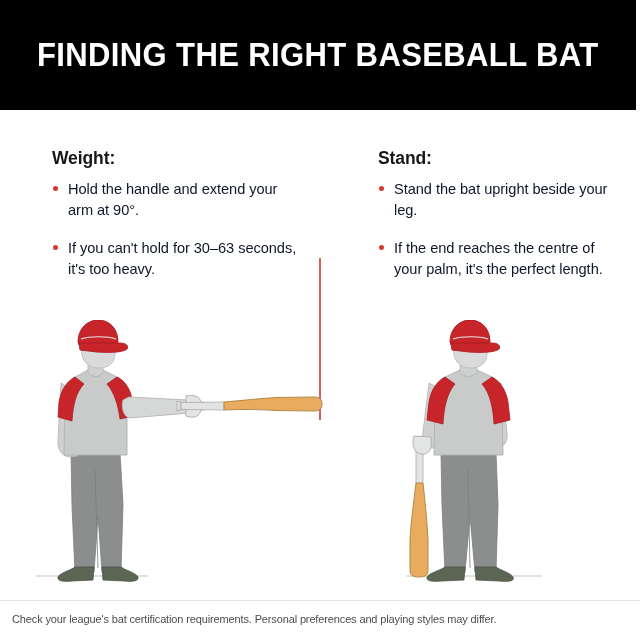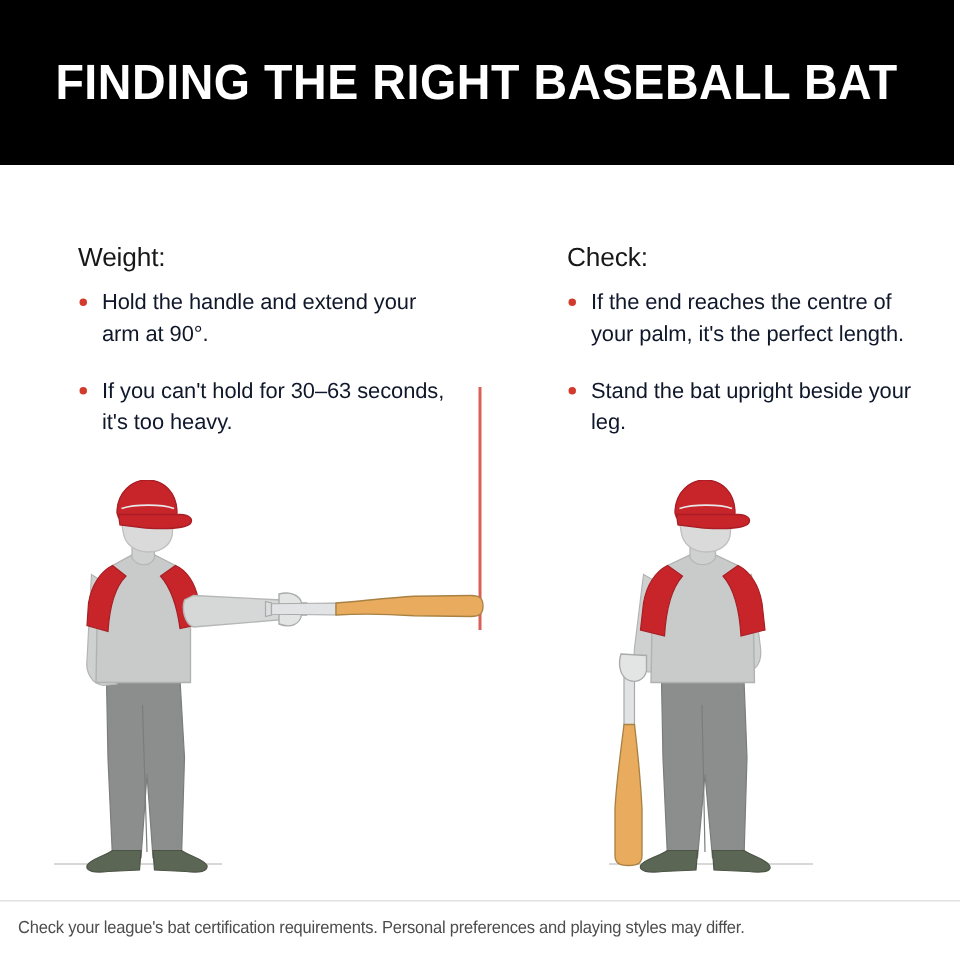--- a/index.html
+++ b/index.html
@@ -54,24 +54,24 @@
   }
   .col {
     position: absolute;
     top: 0;
   }
   .col-left  { left: 52px;  width: 250px; }
   .col-right { left: 378px; width: 245px; }
 
   .col-heading {
     font-size: 17.5px;
-    font-weight: normal;
+    font-weight: bold;
     color: #171717;
     margin: 0 0 10px 0;
-    padding-top: 51px;
+    padding-top: 38px;
     letter-spacing: -0.1px;
   }
   .bullet-list {
     list-style: none;
     margin: 0;
     padding: 0;
   }
   .bullet-item {
     position: relative;
     padding-left: 16px;
@@ -154,24 +154,24 @@
 
     <div class="col col-left">
       <h2 class="col-heading">Weight:</h2>
       <ul class="bullet-list">
         <li class="bullet-item">Hold the handle and extend your arm at 90°.</li>
         <li class="bullet-item">If you can't hold for 30–63 seconds, it's too heavy.</li>
       </ul>
     </div>
 
     <div class="col col-right">
-      <h2 class="col-heading">Check:</h2>
+      <h2 class="col-heading">Stand:</h2>
       <ul class="bullet-list">
+        <li class="bullet-item">Stand the bat upright beside your leg.</li>
         <li class="bullet-item">If the end reaches the centre of your palm, it's the perfect length.</li>
-        <li class="bullet-item">Stand the bat upright beside your leg.</li>
       </ul>
     </div>
 
     <div class="divider"></div>
   </div>
 
   <div class="figures">
 
     <svg class="fig-svg fig-left" width="320" height="270" viewBox="0 0 320 270">
 

